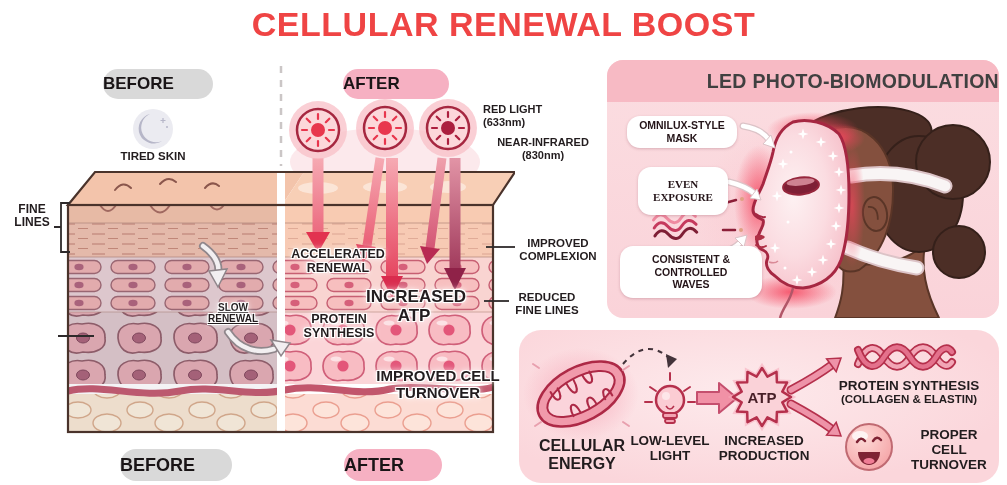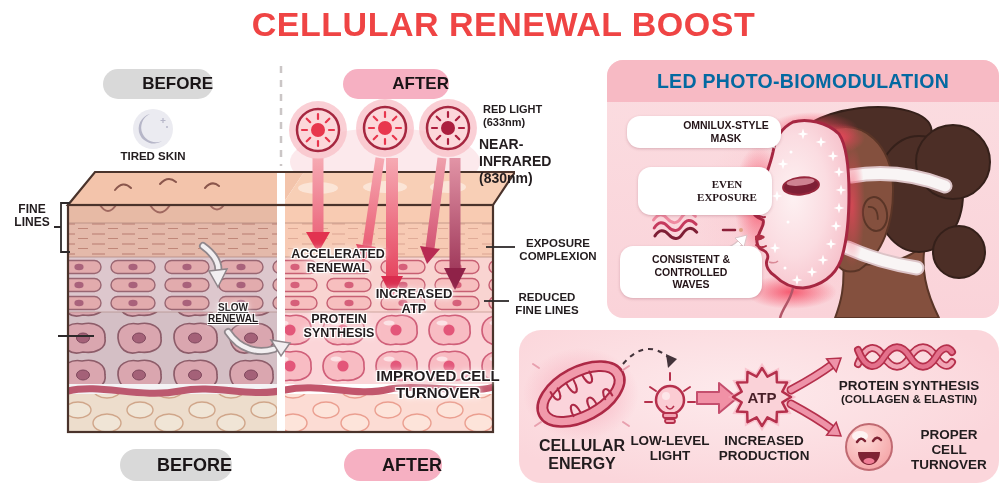--- a/index.html
+++ b/index.html
@@ -1,30 +1,30 @@
 <!DOCTYPE html>
 <html><head>
 <meta charset="utf-8">
 <style>
   html,body{margin:0;padding:0;background:#fff;}
   #app{position:relative;width:1007px;height:485px;background:#fff;overflow:hidden;
        font-family:"Liberation Sans",sans-serif;}
   .abs{position:absolute;}
   .lbl{position:absolute;font-weight:800;color:#221c1e;text-align:center;line-height:1.12;}
   .halo{text-shadow:-1px -1px 0 #fff,1px -1px 0 #fff,-1px 1px 0 #fff,1px 1px 0 #fff,0 0 5px #fff,0 0 8px #fff;}
-  .pill{position:absolute;display:flex;align-items:center;justify-content:flex-end;
+  .pill{position:absolute;display:flex;align-items:center;justify-content:flex-start;
         border-radius:999px;font-weight:800;color:#191416;}
   .wpill{position:absolute;display:flex;align-items:center;justify-content:center;text-align:center;
         background:#fff;border-radius:13px;font-weight:800;color:#241418;line-height:1.22;
-        box-shadow:0 1px 3px rgba(120,40,60,.25);padding-left:44px;}
+        box-shadow:0 1px 3px rgba(120,40,60,.25);}
   #title{position:absolute;left:0;top:5px;width:100%;text-align:center;font-size:34px;
         font-weight:800;letter-spacing:.5px;color:#ef4444;}
   .panel-hd{position:absolute;left:0;top:0;width:100%;height:42px;display:flex;align-items:center;
-        justify-content:center;background:#f7bac4;border-radius:16px 16px 0 0;
-        font-weight:800;font-size:19.5px;color:#0369a1;letter-spacing:.3px;}
+        justify-content:flex-end;background:#f7bac4;border-radius:16px 16px 0 0;
+        font-weight:800;font-size:19.5px;color:#404040;letter-spacing:.3px;}
   svg{position:absolute;}
 </style>
 </head>
 <body>
 
 <div id="app">
 
   <div id="title">CELLULAR RENEWAL BOOST</div>
 
   <svg style="left:0;top:60px;" width="515" height="385" viewBox="0 0 515 385">
@@ -187,32 +187,32 @@
   </div>
   <div class="pill" style="left:343px;top:69px;width:106px;height:30px;background:#f6b0c2;font-size:17px;">
     <span>AFTER</span>
   </div>
   <div class="lbl" style="left:100px;top:150px;width:106px;font-size:11.5px;">TIRED SKIN</div>
 
   <div class="lbl" style="left:483px;top:103px;width:104px;text-align:left;font-size:11px;line-height:1.2;">
     <span style="display:block">RED LIGHT</span>
     <span style="display:block">(633nm)</span>
   </div>
-  <div class="lbl" style="left:479px;top:136px;width:104px;text-align:left;font-size:14px;line-height:1.2;">
+  <div class="lbl" style="left:491px;top:136px;width:104px;text-align:center;font-size:11px;line-height:1.2;">
     <span style="display:block">NEAR-INFRARED</span>
     <span style="display:block">(830nm)</span>
   </div>
 
   <div class="lbl" style="left:9px;top:203px;width:46px;font-size:12px;">FINE LINES</div>
   <div class="lbl halo" style="left:192px;top:302px;width:82px;font-size:10px;text-decoration:underline;">SLOW RENEWAL</div>
   <div class="lbl halo" style="left:282px;top:247px;width:112px;font-size:12.5px;">ACCELERATED RENEWAL</div>
-  <div class="lbl halo" style="left:366px;top:287px;width:96px;font-size:13px;">INCREASED ATP</div>
+  <div class="lbl halo" style="left:366px;top:287px;width:96px;font-size:17px;">INCREASED ATP</div>
   <div class="lbl halo" style="left:290px;top:312px;width:98px;font-size:12.5px;">PROTEIN SYNTHESIS</div>
   <div class="lbl halo" style="left:376px;top:368px;width:124px;font-size:15px;">IMPROVED CELL TURNOVER</div>
-  <div class="lbl" style="left:513px;top:237px;width:90px;font-size:11.5px;">EXPOSURE COMPLEXION</div>
+  <div class="lbl" style="left:513px;top:237px;width:90px;font-size:11.5px;">IMPROVED COMPLEXION</div>
   <div class="lbl" style="left:510px;top:291px;width:74px;font-size:11.5px;">REDUCED FINE LINES</div>
 
   <div class="pill" style="left:120px;top:449px;width:112px;height:32px;background:#d9d9d9;font-size:18px;">
     <span>BEFORE</span>
   </div>
   <div class="pill" style="left:344px;top:449px;width:98px;height:32px;background:#f6b0c2;font-size:18px;">
     <span>AFTER</span>
   </div>
 
   <div class="abs" style="left:607px;top:60px;width:392px;height:258px;border-radius:16px;

